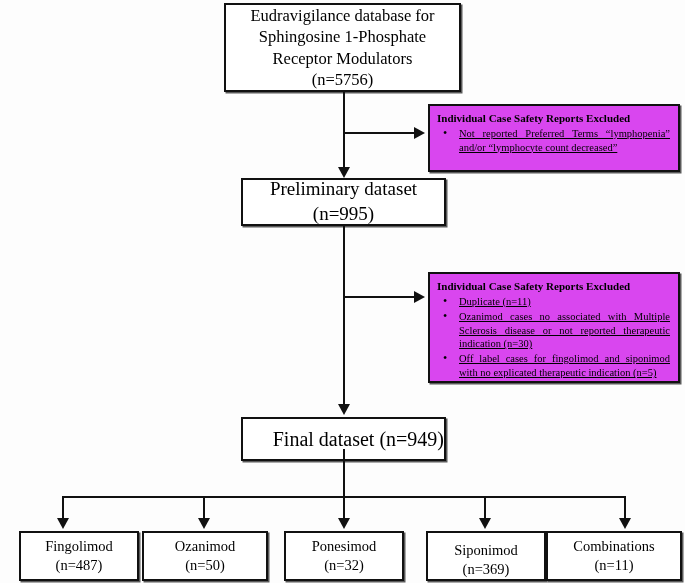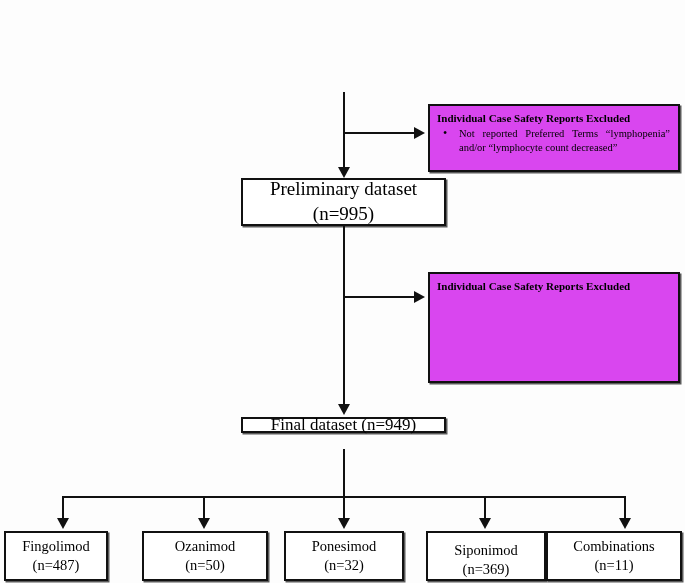--- a/index.html
+++ b/index.html
@@ -31,21 +31,21 @@
     justify-content: center;
     text-align: center;
     line-height: 1.30;
     box-shadow: 1.5px 1.5px 0 #5a5a5a;
   }
   .node .line { display: block; white-space: nowrap; }
 
   
   #node-source   { left: 224px; top: 3px;   width: 237px; height: 89px;  font-size: 16.5px; }
   #node-prelim   { left: 241px; top: 178px; width: 205px; height: 48px;  font-size: 19px; }
-  #node-final    { left: 241px; top: 417px; width: 205px; height: 16px;  font-size: 17px; }
+  #node-final    { left: 241px; top: 417px; width: 205px; height: 44px;  font-size: 20px; align-items: flex-end; }
 
   
   .excl {
     position: absolute;
     box-sizing: border-box;
     border: 2px solid #111111;
     background: #d946ef;
     text-align: left;
     padding: 5px 8px 5px 7px;
     font-size: 10.5px;
@@ -62,20 +62,21 @@
     margin: 0;
     padding: 0;
     list-style: none;
   }
   .excl li {
     position: relative;
     padding-left: 22px;
     margin-bottom: 1px;
     text-align: justify;
     text-justify: inter-word;
+    text-decoration: underline;
   }
   .excl li::before {
     content: "\2022";
     position: absolute;
     left: 6px;
     top: -1px;
     font-size: 12px;
   }
   #excl-1 { left: 428px; top: 104px; width: 252px; height: 68px; }
   #excl-2 { left: 428px; top: 272px; width: 252px; height: 111px; }
@@ -90,21 +91,21 @@
     flex-direction: column;
     align-items: center;
     justify-content: center;
     text-align: center;
     font-size: 14.5px;
     line-height: 1.30;
     top: 531px;
     height: 50px;
     box-shadow: 1.5px 1.5px 0 #5a5a5a;
   }
-  #leaf-0 { left: 4px;   width: 104px; }
+  #leaf-0 { left: 19px;   width: 120px; }
   #leaf-1 { left: 142px; width: 126px; align-items: center; }
   #leaf-2 { left: 284px; width: 120px; }
   #leaf-3 { left: 426px; width: 120px; justify-content: flex-end; }
   #leaf-4 { left: 546px; width: 136px; }
 
   
   .vline, .hline {
     position: absolute;
     background: #111111;
   }
@@ -124,20 +125,26 @@
     border-top: 6px solid transparent;
     border-bottom: 6px solid transparent;
     border-left: 11px solid #111111;
   }
 </style>
 </head>
 <body>
 
 <div id="canvas">
 
+  <div class="node" id="node-source">
+    <span class="line">Eudravigilance database for</span>
+    <span class="line">Sphingosine 1-Phosphate</span>
+    <span class="line">Receptor Modulators</span>
+    <span class="line">(n=5756)</span>
+  </div>
 
   <div class="vline" style="left:343px; top:92px; height:80px;"></div>
   <div class="arrow-down" style="left:338px; top:167px;"></div>
 
   <div class="hline" style="left:343px; top:132px; width:74px;"></div>
   <div class="arrow-right" style="left:414px; top:127px;"></div>
 
   <div class="excl" id="excl-1">
     <span class="excl-title">Individual Case Safety Reports Excluded</span>
     <ul>
@@ -151,20 +158,25 @@
   </div>
 
   <div class="vline" style="left:343px; top:226px; height:180px;"></div>
   <div class="arrow-down" style="left:338px; top:404px;"></div>
 
   <div class="hline" style="left:343px; top:296px; width:74px;"></div>
   <div class="arrow-right" style="left:414px; top:291px;"></div>
 
   <div class="excl" id="excl-2">
     <span class="excl-title">Individual Case Safety Reports Excluded</span>
+    <ul>
+      <li>Duplicate (n=11)</li>
+      <li>Ozanimod cases no associated with Multiple Sclerosis disease or not reported therapeutic indication (n=30)</li>
+      <li>Off label cases for fingolimod and siponimod with no explicated therapeutic indication (n=5)</li>
+    </ul>
   </div>
 
   <div class="node" id="node-final">
     <span class="line">Final dataset (n=949)</span>
   </div>
 
   <div class="vline" style="left:343px; top:449px; height:48px;"></div>
   <div class="hline" style="left:62px; top:496px; width:564px;"></div>
 
   <div class="vline" style="left:62px; top:496px; height:24px;"></div>

